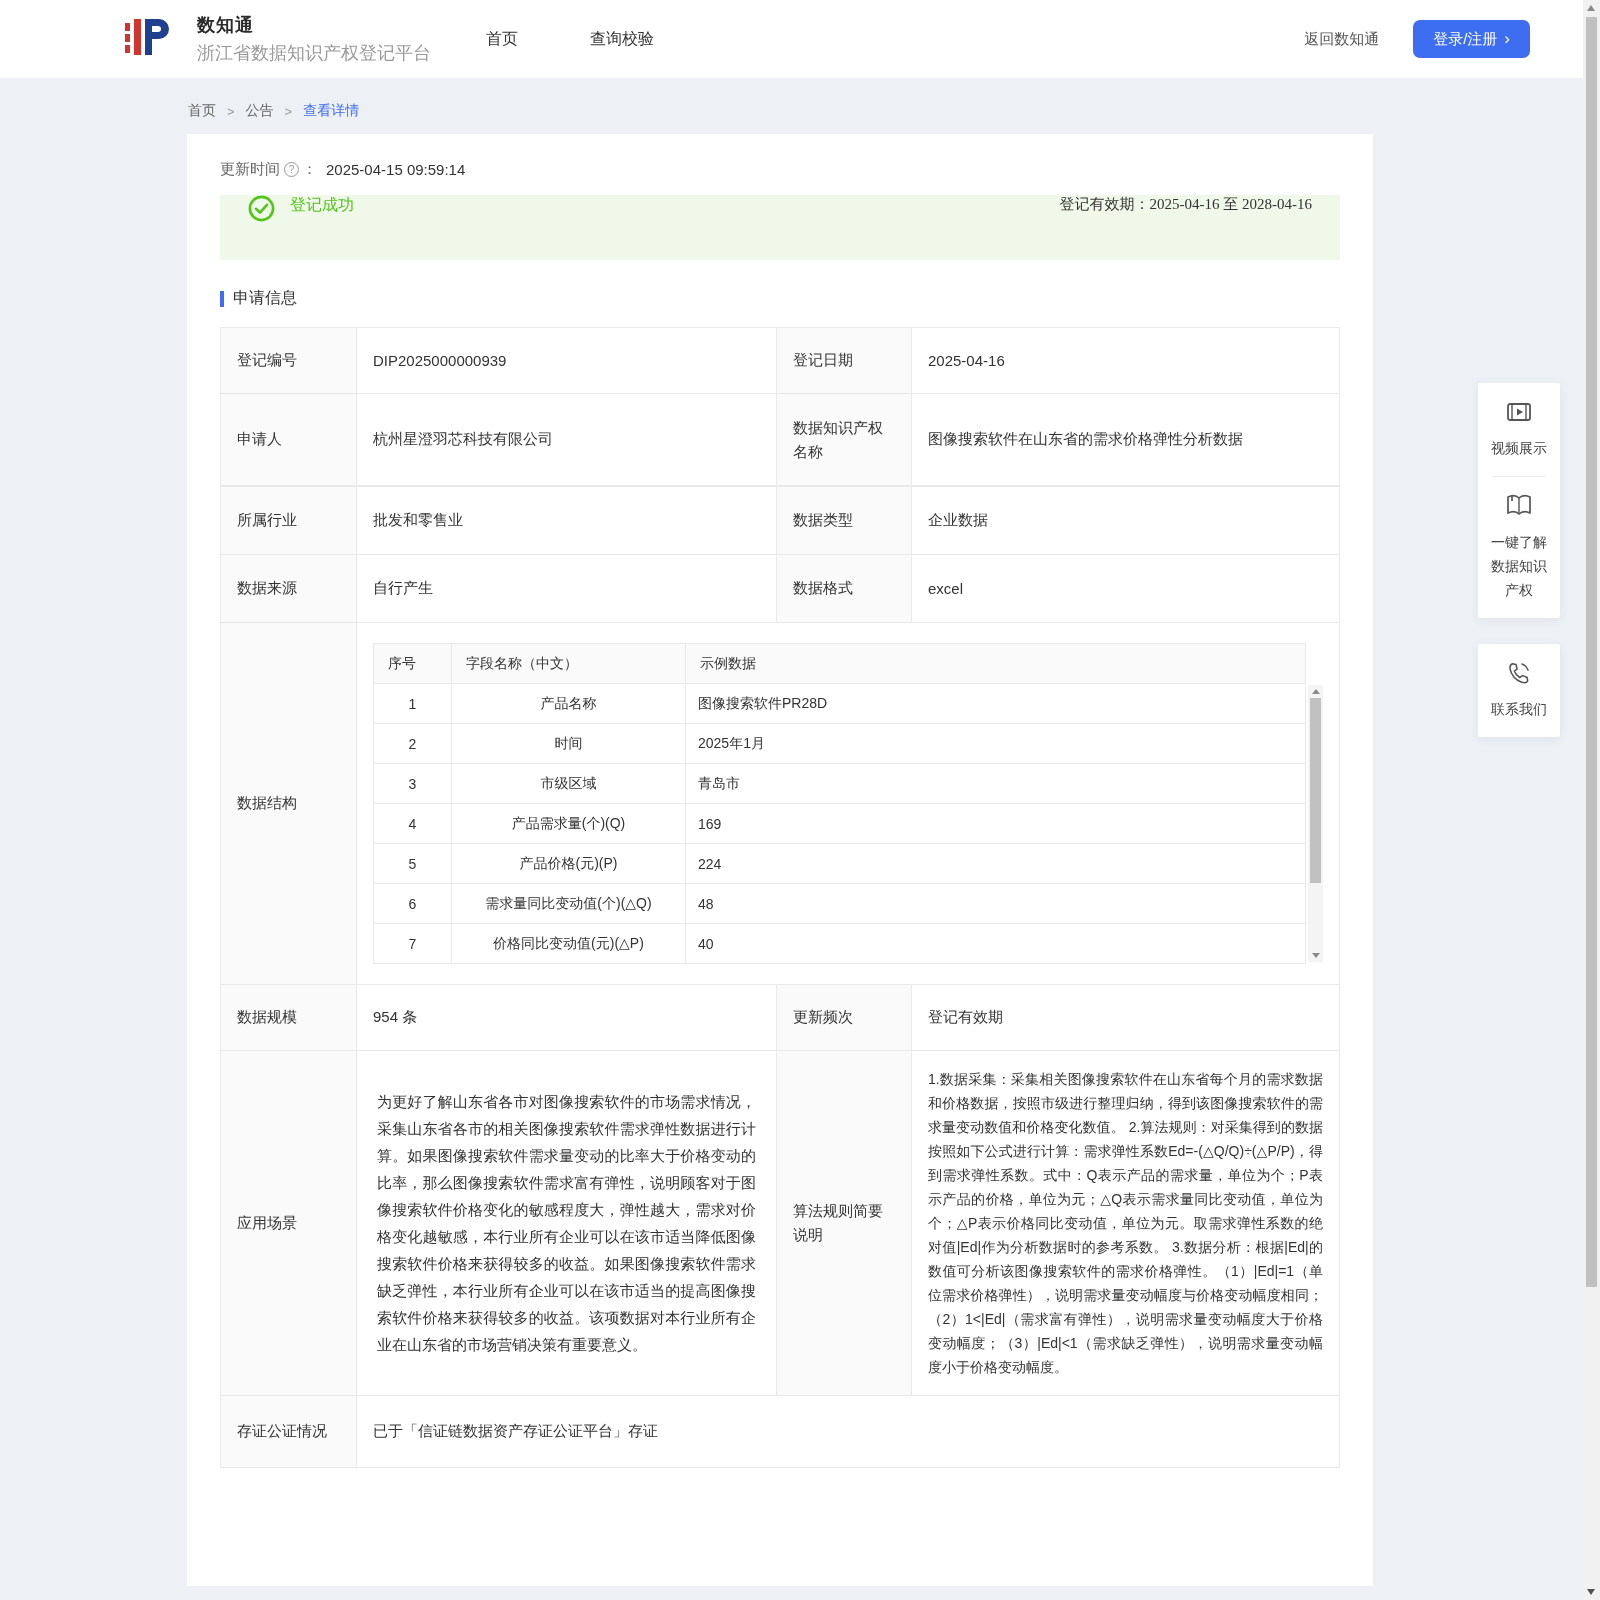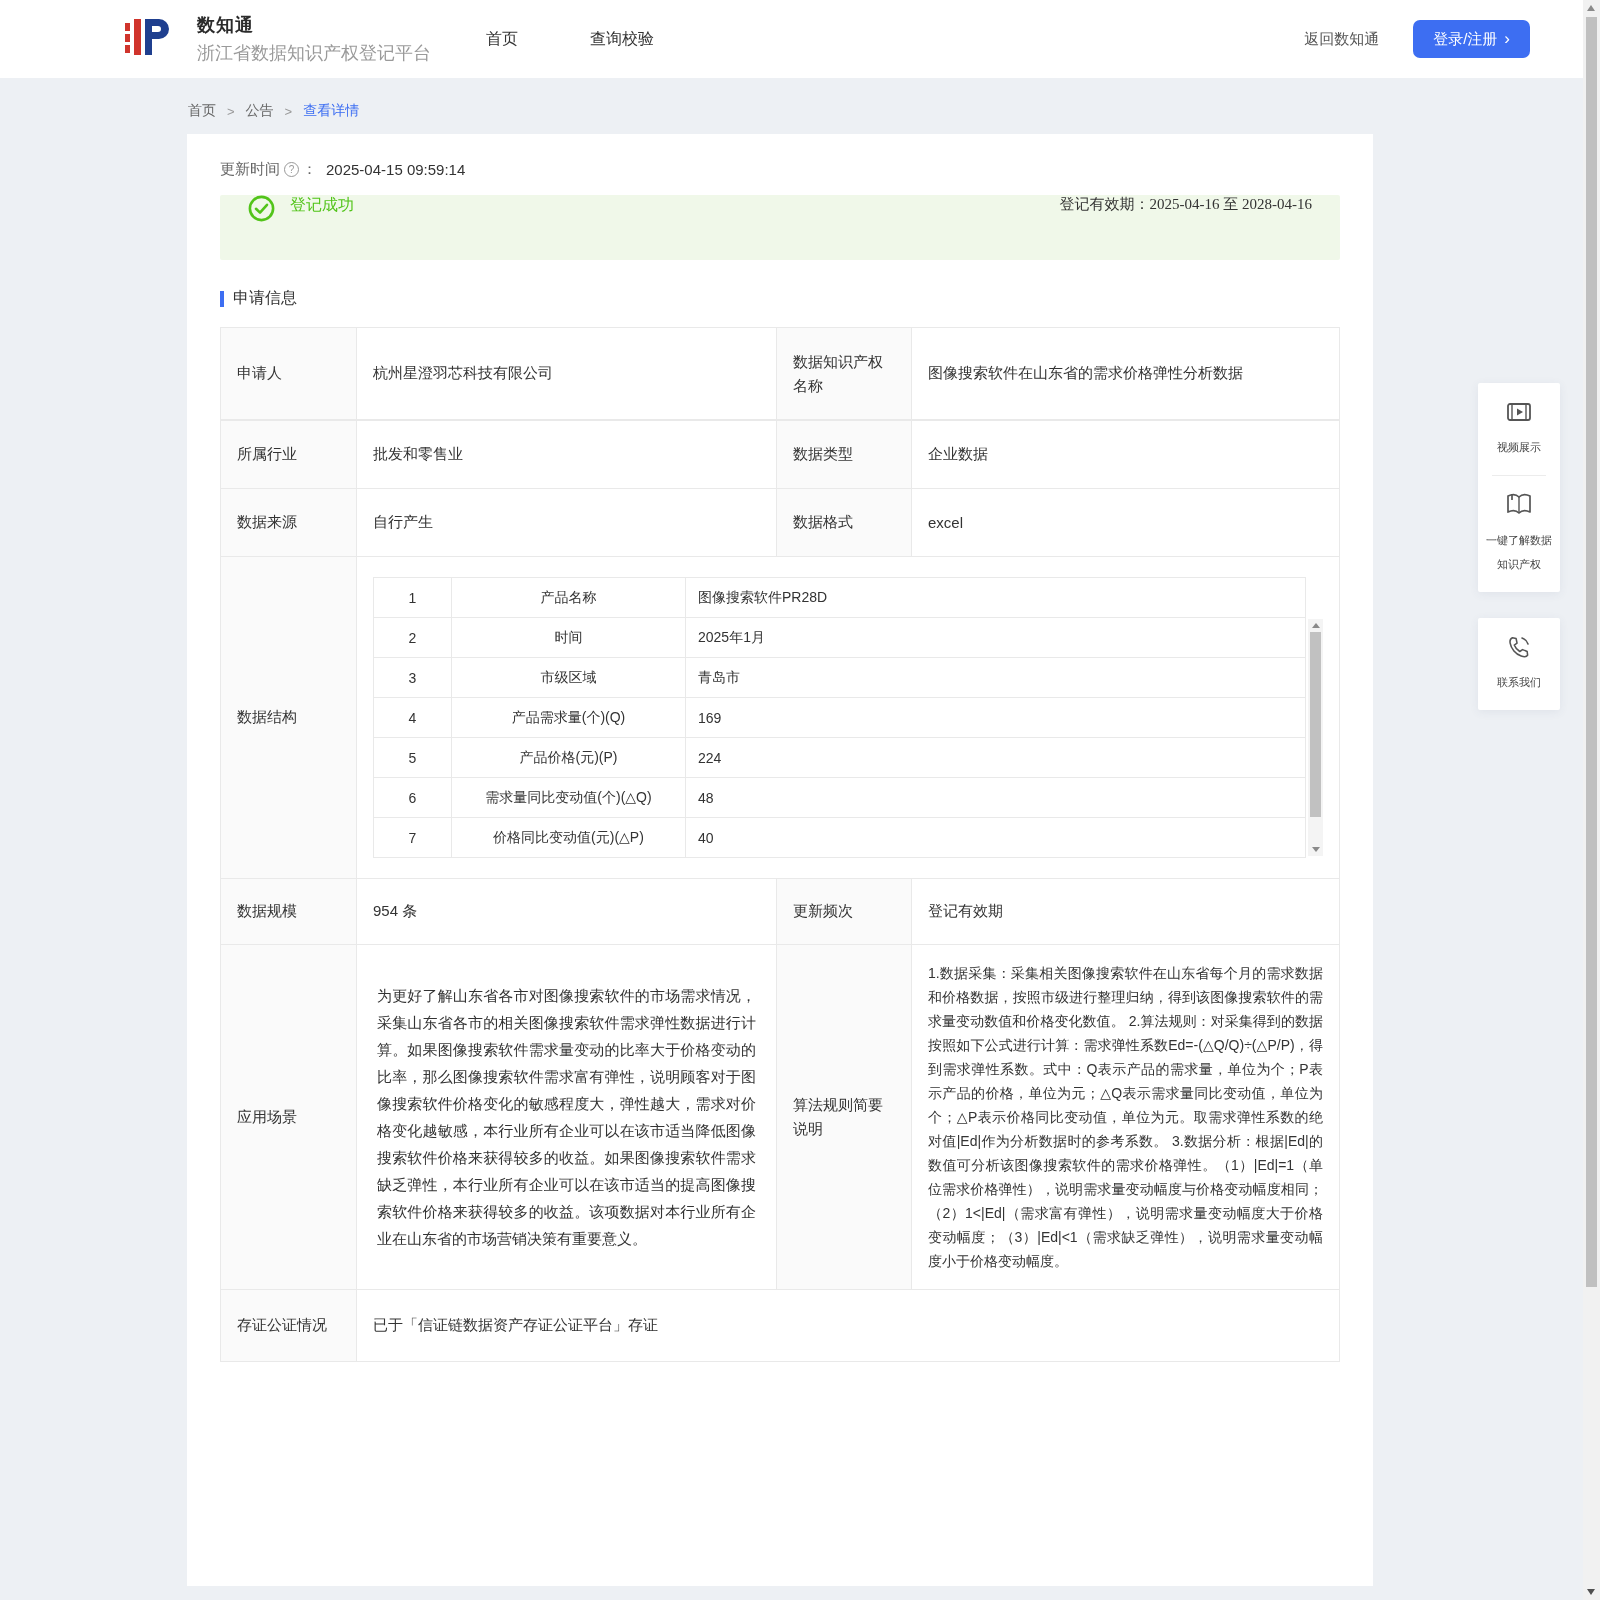--- a/index.html
+++ b/index.html
@@ -89,21 +89,21 @@
   .tri-up, .tri-down { position:absolute; left:3.5px; width:0; height:0; border-left:4px solid transparent; border-right:4px solid transparent; }
   .tri-up { top:4px; border-bottom:5px solid #8a8a8a; }
   .tri-down { bottom:4px; border-top:5px solid #8a8a8a; }
   
   .scenario-text { font-size:15px; line-height:27px; padding:14px 4px; text-align:justify; }
   .algo-text { font-size:14px; line-height:24px; padding:6px 0; text-align:justify; }
   
   .float-panel { position:absolute; right:40px; top:383px; width:82px; display:flex; flex-direction:column; gap:26px; }
   .float-card {
     background:#fff; box-shadow:0 2px 10px rgba(60,80,120,.08);
-    padding:16px 8px; text-align:center; font-size:11px; color:#444; border-radius:2px;
+    padding:16px 8px; text-align:center; font-size:14px; color:#444; border-radius:2px;
   }
   .float-item { cursor:pointer; }
   .float-item .ic { display:block; margin:0 auto 8px; }
   .float-item .lb { line-height:24px; display:block; }
   .float-div { height:1px; background:#ececec; margin:16px 6px; }
   
   .vscroll { position:absolute; top:0; right:0; width:17px; height:1600px; background:#f1f1f1; }
   .vscroll .vthumb { position:absolute; top:17px; left:3px; width:11px; height:1270px; background:#c0c0c0; }
   .vscroll .v-up, .vscroll .v-down { position:absolute; left:4px; width:0; height:0; border-left:4.5px solid transparent; border-right:4.5px solid transparent; }
   .vscroll .v-up { top:5px; border-bottom:6px solid #8a8a8a; }
@@ -177,20 +177,26 @@
   </div>
 
   <table class="info-table">
     <colgroup>
         <col class="c-lbl1">
         <col class="c-val1">
         <col class="c-lbl2">
         <col>
       </colgroup>
     <tbody>
+        <tr style="height:66px;">
+      <td class="lbl">登记编号</td>
+      <td>DIP2025000000939</td>
+      <td class="lbl">登记日期</td>
+      <td>2025-04-16</td>
+    </tr>
     <tr style="height:92px;">
       <td class="lbl">申请人</td>
       <td>杭州星澄羽芯科技有限公司</td>
       <td class="lbl two-line">数据知识产权名称</td>
       <td>图像搜索软件在山东省的需求价格弹性分析数据</td>
     </tr>
   </tbody>
     </table>
 
 
@@ -218,20 +224,25 @@
       <td class="lbl">数据结构</td>
       <td colspan="3" style="padding:18px 16px;">
         <div class="inner-wrap">
           <table class="inner-table">
             <colgroup>
                   <col class="ic-num">
                   <col class="ic-name">
                   <col>
                 </colgroup>
             <tbody>
+                  <tr>
+              <th>序号</th>
+              <th>字段名称（中文）</th>
+              <th>示例数据</th>
+            </tr>
             <tr>
               <td class="cell-center">1</td>
               <td class="cell-center">产品名称</td>
               <td>图像搜索软件PR28D</td>
             </tr>
             <tr>
               <td class="cell-center">2</td>
               <td class="cell-center">时间</td>
               <td>2025年1月</td>
             </tr>

